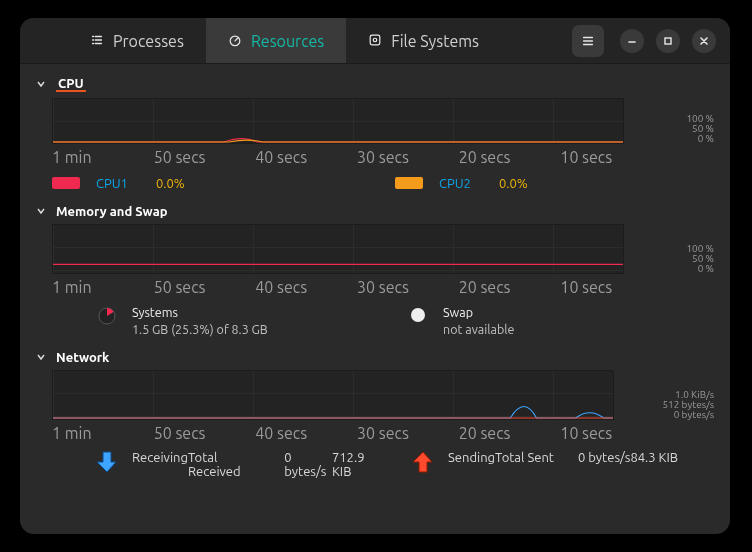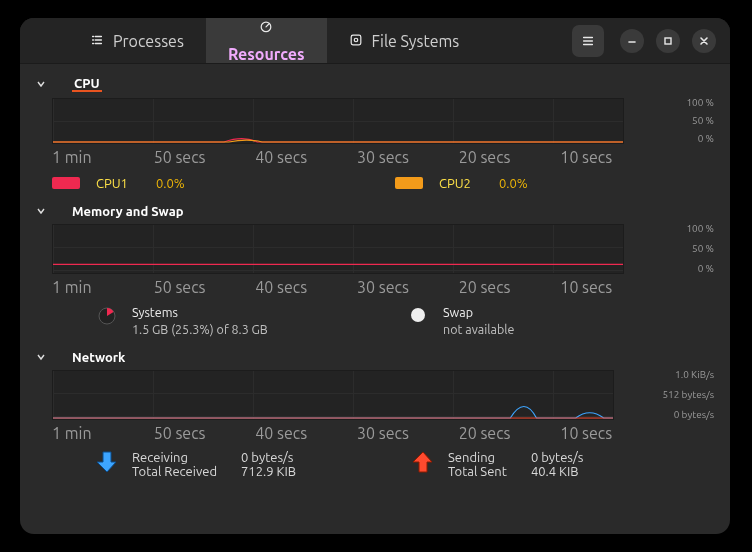--- a/index.html
+++ b/index.html
@@ -34,24 +34,23 @@
   .tabs { display: flex; flex: 1; padding-left: 48px; }
   .tab {
     display: flex; align-items: center; gap: 9px;
     padding: 0 22px;
     color: #cfcfcf;
     cursor: pointer;
     font-size: 16px;
   }
   .tab.active {
     background: #3a3a3a;
-    font-weight: 700;
-    color: #f0abfc;
+    font-weight: 400;
+    color: #14b8a6;
     border-radius: 0;
-    flex-direction: column;
   }
   .tab svg, .winbtns svg { stroke: #e8e8e8; fill: none; }
   .winbtns { display: flex; align-items: center; gap: 12px; padding: 0 14px 0 20px; }
   .winbtn {
     width: 24px; height: 24px;
     border-radius: 50%;
     background: #3a3a3a;
     display: flex; align-items: center; justify-content: center;
     cursor: pointer;
   }
@@ -61,21 +60,21 @@
     border-radius: 7px;
     background: #3a3a3a;
     display: flex; align-items: center; justify-content: center;
     cursor: pointer;
     margin-right: 4px;
   }
   
   .content { flex: 1; overflow: hidden; padding: 8px 0 10px 0; }
   .section { padding: 0 6px; }
   .section-header {
-    display: flex; align-items: center; gap: 24px;
+    display: flex; align-items: center; gap: 8px;
     padding: 4px 10px 6px 10px;
     font-weight: 600; color: #fff;
     cursor: pointer;
   }
   .chev { width: 12px; display: inline-flex; }
   .hl { border-bottom: 2px solid #e95420; padding: 0 2px; color:#fff; }
   
   .chart-wrap { display: flex; padding: 0 10px 0 26px; }
   .chart {
     flex: 1; height: 46px;
@@ -88,49 +87,49 @@
     position: absolute; inset: 0;
     background-image:
       linear-gradient(to right, #3a3a3a 1px, transparent 1px),
       linear-gradient(to top, #3a3a3a 1px, transparent 1px);
     background-size: 100px 23px;
     opacity: 0.4;
   }
   .chart svg { position: absolute; inset: 0; width: 100%; height: 100%; }
   .ylabels {
     width: 52px;
-    display: flex; flex-direction: column; justify-content: space-between;
+    display: flex; flex-direction: column; justify-content: flex-end;
     padding: 0 0 0 6px;
     font-size: 10px; color: #9a9a9a;
     text-align: right;
     margin-left: 38px;
   }
   .ylabels span { line-height: 1; }
   .xlabels {
     display: flex; padding: 4px 62px 4px 26px;
     font-size: 16px; color: #9a9a9a;
   }
   .xlabels span { flex: 1; }
   .legend { display: flex; padding: 6px 26px 10px 26px; gap: 40px; }
   .legend-group { display:flex; align-items:center; gap: 16px; flex:1;}
   .swatch { width: 28px; height: 12px; border-radius: 2px; }
-  .legend-label { color:#fde047; min-width:44px;}
+  .legend-label { color:#0ea5e9; min-width:44px;}
   .legend-val { color:#eab308;text-align:center; }
   
   .memrow { display:flex; padding: 4px 26px 8px 70px; gap: 20px;}
   .memcol { display:flex; gap:14px; align-items:flex-start; flex:1;}
   .memicon { width:22px; display:flex; justify-content:center; padding-top:2px;}
   .memtext div { line-height:1.35; font-size:12.5px;}
   .memtext .title { color:#eee; }
   .memtext .sub { color:#c0c0c0; }
   
   .netrow { display:flex; padding: 4px 26px 0 70px; gap: 30px;}
   .netcol { display:flex; gap:14px; align-items:flex-start; flex:1;}
   .netcol .kv { display:flex; gap: 24px;}
-  .netcol .kv > div { display:flex; flex-direction:column;}
+  .netcol .kv > div { display:flex; flex-direction:row;}
 </style>
 </head>
 <body>
 
 <div class="window">
 
   <div class="titlebar">
     <div class="tabs">
       <div class="tab">
         <span>
@@ -342,21 +341,21 @@
                 <path d="M7 22h8V12h5L11 2 1 12h6z" fill="#ff4a2e" stroke="#8c1a00" stroke-width="1"></path>
               </svg>
           </span>
           <div class="kv">
             <div>
               <span>Sending</span>
               <span>Total Sent</span>
             </div>
             <div>
               <span>0 bytes/s</span>
-              <span>40.4 KIB</span>
+              <span>84.3 KIB</span>
             </div>
           </div>
         </div>
       </div>
     </div>
 
   </div>
 </div>
 
 </body></html>

